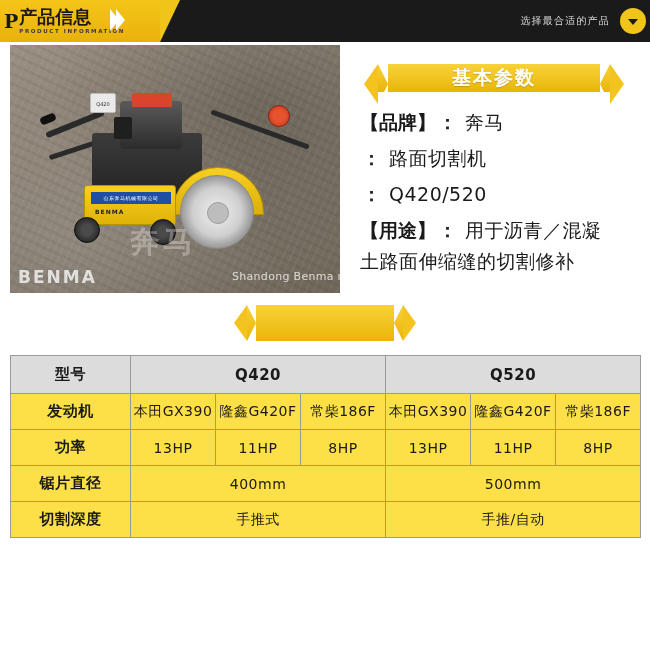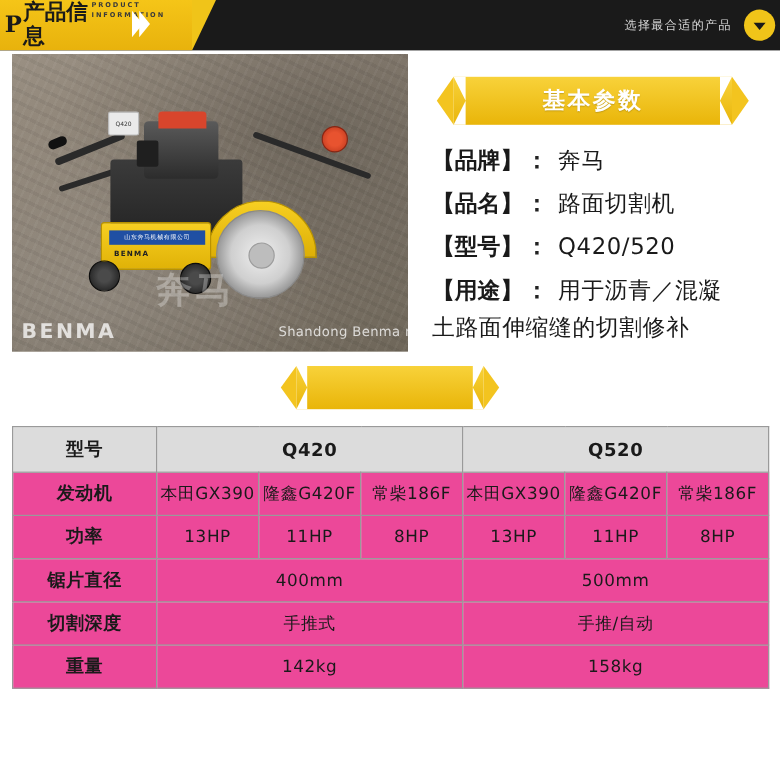--- a/index.html
+++ b/index.html
@@ -42,21 +42,21 @@
   .hl-p {
     font-size: 19px;
     font-weight: bold;
     color: #1a1a1a;
     line-height: 1;
     margin-right: 1px;
     font-family: "DejaVu Serif", "Liberation Serif", serif;
   }
   .hl-text {
     display: flex;
-    flex-direction: row;
+    flex-direction: column;
     justify-content: center;
   }
   .hl-cn {
     font-size: 18px;
     font-weight: bold;
     color: #1a1a1a;
     line-height: 20px;
     letter-spacing: 0px;
   }
   .hl-en {
@@ -279,21 +279,21 @@
   
   .spec-panel {
     position: absolute;
     left: 350px; top: 0;
     width: 300px;
     height: 255px;
   }
   .ribbon {
     position: relative;
     width: 232px;
-    height: 40px;
+    height: 28px;
     margin: 22px 0 0 28px;
     background: linear-gradient(180deg,#f8d23a 0%, #e9b509 100%);
     display: flex;
     align-items: center;
     justify-content: center;
     color: #ffffff;
     font-size: 19px;
     font-weight: bold;
     letter-spacing: 2px;
     text-shadow: 0 1px 1px rgba(0,0,0,0.18);
@@ -396,21 +396,21 @@
     table-layout: fixed;
     font-size: 14px;
     color: #1a1a1a;
     padding-left: 30px;
   }
   table.spec td {
     border: 1px solid #9a9a9a;
     height: 36px;
     text-align: center;
     vertical-align: middle;
-    background: #ec4899;
+    background: #fde047;
     letter-spacing: 0.5px;
   }
   table.spec tr.head td {
     background: #dcdcdc;
     font-weight: bold;
     font-size: 15px;
     height: 38px;
   }
   table.spec td.lbl {
     font-weight: bold;
@@ -477,26 +477,24 @@
       <span class="notch-r"></span>
     </div>
 
     <div class="spec-list">
       <div class="spec-row">
         <span class="spec-key">【品牌】</span>
         <span class="spec-colon">：</span>
         <span class="spec-val">奔马</span>
       </div>
       <div class="spec-row">
-        <span class="spec-key">【品名】</span>
         <span class="spec-colon">：</span>
         <span class="spec-val">路面切割机</span>
       </div>
       <div class="spec-row">
-        <span class="spec-key">【型号】</span>
         <span class="spec-colon">：</span>
         <span class="spec-val">Q420/520</span>
       </div>
       <div class="spec-row">
         <span class="spec-key">【用途】</span>
         <span class="spec-colon">：</span>
         <span class="spec-val">用于沥青／混凝</span>
       </div>
       <div class="spec-extra">土路面伸缩缝的切割修补</div>
     </div>
@@ -554,21 +552,16 @@
         <td colspan="3">500mm</td>
       </tr>
 
 
       <tr>
         <td class="lbl">切割深度</td>
         <td colspan="3">手推式</td>
         <td colspan="3">手推/自动</td>
       </tr>
 
-      <tr>
-        <td class="lbl">重量</td>
-        <td colspan="3">142kg</td>
-        <td colspan="3">158kg</td>
-      </tr>
     </tbody>
   </table>
 </div>
 <div class="footer-space"></div>
 
 </body></html>

